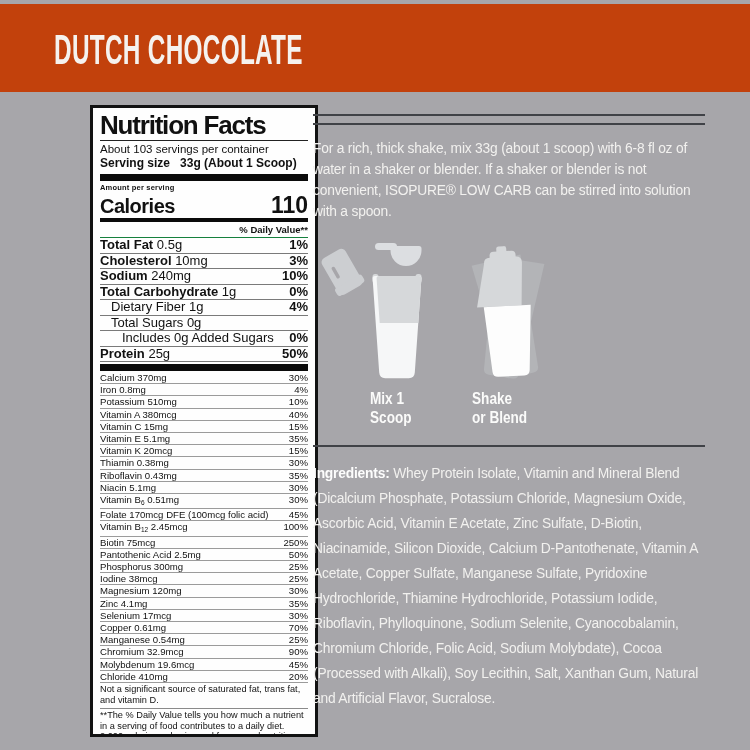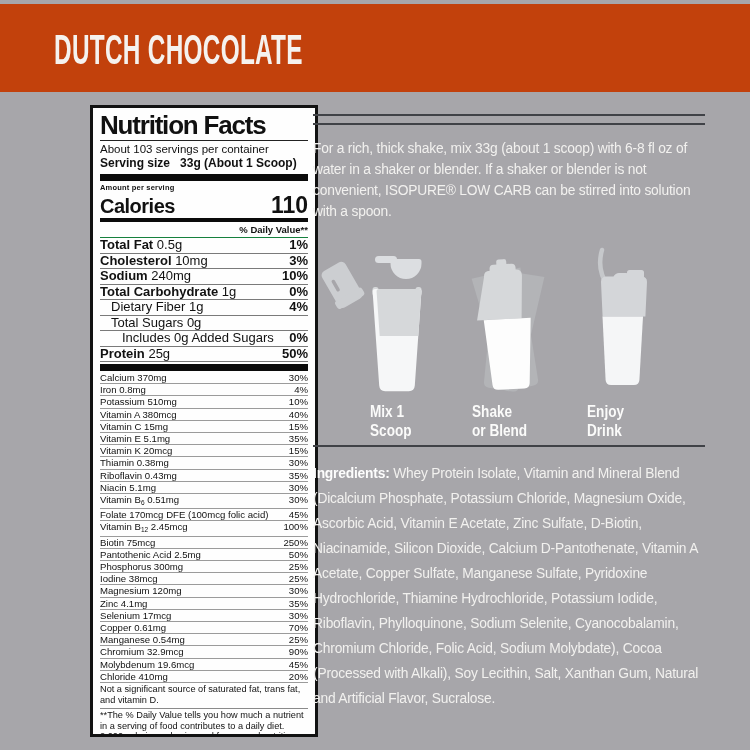--- a/index.html
+++ b/index.html
@@ -49,21 +49,21 @@
   .rule{height:2px;background:#404247;}
   .rule1{margin-top:9px;}
   .dir-header{display:flex;align-items:center;margin-top:7px;height:36px;}
   .dir-title{font-size:31px;font-weight:800;color:#fdfdfd;letter-spacing:.5px;white-space:nowrap;
     transform:scaleX(.72);transform-origin:left center;}
   .dir-header .hline{flex:1;height:2px;background:#404247;margin-left:-36px;}
   .rule2{margin-top:7px;}
   .dir-body{margin-top:13px;font-size:13.8px;line-height:21px;letter-spacing:-.2px;color:#f2f1ef;}
   
   .steps{position:relative;margin-top:7px;height:200px;}
-  .step{position:absolute;top:17px;}
+  .step{position:absolute;top:4px;}
   .step svg{display:block;}
   .step-label{font-size:17px;line-height:19px;font-weight:700;color:#fbfbfa;white-space:nowrap;
     transform:scaleX(.8);transform-origin:left top;}
   .step1{left:2px;}   .step1 .step-label{margin:6px 0 0 55px;}
   .step2{left:140px;} .step2 .step-label{margin:6px 0 0 19px;}
   .step3{left:262px;} .step3 .step-label{margin:6px 0 0 12px;}
   
   .rule3{margin-top:16px;}
   .ing-body{margin-top:14px;font-size:13.8px;line-height:25px;letter-spacing:-.2px;color:#f2f1ef;}
   .ing-label,.contains-label{font-weight:700;color:#fdfdfd;}
@@ -271,32 +271,20 @@
           <path d="M34,30 q0,-6 6,-6 h26 q6,0 6,6 l-2.6,43 h-44.6 z" fill="#d6d8da"></path>
           <path d="M31.5,73 h47 l-4.4,65 q-0.4,5.2 -5.6,5.2 h-26 q-5.2,0 -5.6,-5.2 z" fill="#fdfdfd"></path>
         </g>
       </svg>
       <div class="step-label">
         <div>Shake</div>
         <div>or Blend</div>
       </div>
     </div>
 
-    <div class="step step3">
-      <svg width="95" height="150" viewBox="0 0 95 150">
-        <path d="M33,40 C25,29 23,18 27,4" stroke="#c6c8cb" stroke-width="4.5" fill="none" stroke-linecap="round"></path>
-        <rect x="52" y="24" width="17" height="10" rx="2.5" fill="#d4d6d9"></rect>
-        <path d="M26,36 q0,-5.5 5.5,-5.5 h7 q2,-3.5 5.5,-3.5 h7 q3.5,0 4.5,3.5 h11 q5.5,0 5.5,5.5 l-1.6,34.5 h-42.8 z" fill="#d4d6d9"></path>
-        <path d="M27.5,70.5 h40.5 l-3.6,63.5 q-0.4,5 -5.4,5 h-23 q-5,0 -5.4,-5 z" fill="#f5f6f7"></path>
-      </svg>
-      <div class="step-label">
-        <div>Enjoy</div>
-        <div>Drink</div>
-      </div>
-    </div>
   </div>
 
   <div class="rule rule3"></div>
   <div class="ing-body">
     <span class="ing-label">Ingredients:</span>
     <span>Whey Protein Isolate, Vitamin and Mineral Blend (Dicalcium Phosphate, Potassium Chloride, Magnesium Oxide, Ascorbic Acid, Vitamin E Acetate, Zinc Sulfate, D-Biotin, Niacinamide, Silicon Dioxide, Calcium D-Pantothenate, Vitamin A Acetate, Copper Sulfate, Manganese Sulfate, Pyridoxine Hydrochloride, Thiamine Hydrochloride, Potassium Iodide, Riboflavin, Phylloquinone, Sodium Selenite, Cyanocobalamin, Chromium Chloride, Folic Acid, Sodium Molybdate), Cocoa (Processed with Alkali), Soy Lecithin, Salt, Xanthan Gum, Natural and Artificial Flavor, Sucralose.</span>
   </div>
 
 </div>
 

